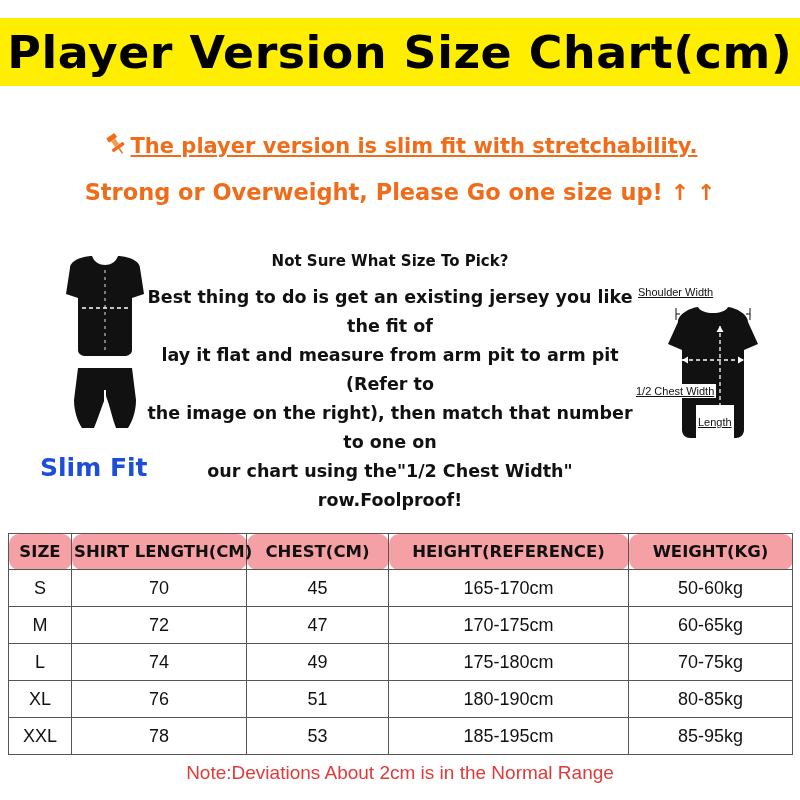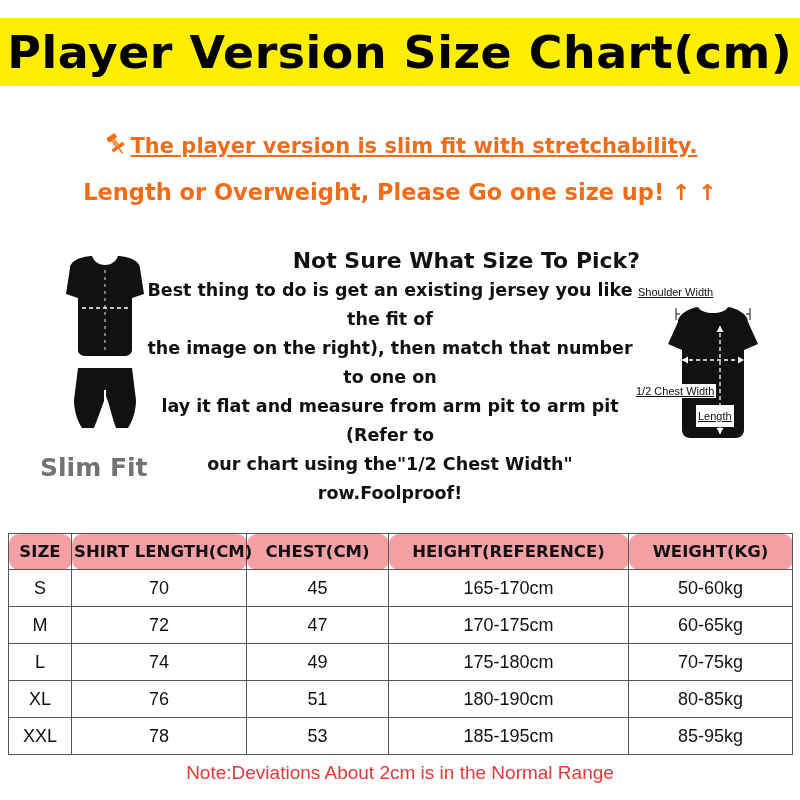--- a/index.html
+++ b/index.html
@@ -81,36 +81,35 @@
     position: absolute;
     left: 40px; top: 12px;
     width: 130px; height: 200px;
   }
   .slim-fit {
     position: absolute;
     left: 40px; top: 215px;
     font-family: "DejaVu Sans", sans-serif;
     font-weight: bold;
     font-size: 25px;
-    color: #737373;
+    color: #1d4ed8;
   }
   .center-text {
     position: absolute;
     left: 140px; top: 8px;
     width: 500px;
     text-align: center;
     color: #111;
   }
   .center-title {
     font-family: "DejaVu Sans", sans-serif;
     font-weight: bold;
-    font-size: 22px;
+    font-size: 15px;
     line-height: 30px;
-    margin-bottom: 0;
-    text-align: right;
+    margin-bottom: 7px;
   }
   .center-body {
     font-family: "DejaVu Sans", sans-serif;
     font-weight: bold;
     font-size: 17.5px;
     line-height: 29px;
   }
   .right-figure {
     position: absolute;
     left: 640px; top: 50px;
@@ -194,21 +193,21 @@
           <g transform="rotate(-35 13 13)">
             <rect x="8" y="3" width="10" height="5" rx="1" fill="#ef6c1a"></rect>
             <rect x="10.5" y="8" width="5" height="7" fill="#f59a4e"></rect>
             <rect x="6" y="15" width="14" height="3.5" rx="1.2" fill="#ef6c1a"></rect>
             <rect x="12.3" y="18.5" width="1.4" height="6" fill="#ef6c1a"></rect>
           </g>
         </svg>
       </span><span>The player version is slim fit with stretchability.</span>
     </div>
     <div class="notice-line2">
-      <span>Length or Overweight, Please Go one size up!</span>
+      <span>Strong or Overweight, Please Go one size up!</span>
       <span class="arrow-up">↑</span>
       <span class="arrow-up">↑</span>
     </div>
   </div>
 
   <div class="mid">
 
     <div class="left-figure">
       <svg width="130" height="200" viewBox="0 0 130 200">
 
@@ -227,22 +226,22 @@
                  C62 156 58 168 54 178 L42 178
                  C38 172 34 162 34 150 Z" fill="#111111"></path>
         <path d="M65 140 L65 178" stroke="#ffffff" stroke-width="2"></path>
       </svg>
     </div>
     <div class="slim-fit">Slim Fit</div>
 
     <div class="center-text">
       <div class="center-title">Not Sure What Size To Pick?</div>
       <div class="center-body">Best thing to do is get an existing jersey you like the fit of</div>
+      <div class="center-body">lay it flat and measure from arm pit to arm pit (Refer to</div>
       <div class="center-body">the image on the right), then match that number to one on</div>
-      <div class="center-body">lay it flat and measure from arm pit to arm pit (Refer to</div>
       <div class="center-body">our chart using the"1/2 Chest Width" row.Foolproof!</div>
     </div>
 
     <div class="right-figure">
       <svg width="150" height="190" viewBox="0 0 150 190">
 
         <path d="M38 34 C38 26 50 20 58 19 C62 27 84 27 88 19
                  C96 20 108 26 108 34 L118 56 L104 62 L104 142
                  C104 147 100 150 96 150 L50 150 C46 150 42 147 42 142
                  L42 62 L28 56 Z" fill="#111111"></path>
@@ -254,21 +253,21 @@
         <line x1="42" y1="72" x2="104" y2="72" stroke="#ffffff" stroke-width="1.3" stroke-dasharray="4 3"></line>
         <polygon points="42,72 48,68.5 48,75.5" fill="#ffffff"></polygon>
         <polygon points="104,72 98,68.5 98,75.5" fill="#ffffff"></polygon>
 
         <line x1="80" y1="38" x2="80" y2="146" stroke="#ffffff" stroke-width="1.3" stroke-dasharray="4 3"></line>
         <polygon points="80,38 76.5,44 83.5,44" fill="#ffffff"></polygon>
         <polygon points="80,146 76.5,140 83.5,140" fill="#ffffff"></polygon>
       </svg>
       <div class="rf-label" style="left:-2px; top:-2px;">Shoulder Width</div>
       <div class="rf-label" style="left:-6px; top:64px; background:#ffffff; padding:1px 2px;margin-top:32px;">1/2 Chest Width</div>
-      <div class="rf-label" style="left:56px; top:117px; background:#ffffff; padding:5px 2px;">Length</div>
+      <div class="rf-label" style="left:56px; top:117px; background:#ffffff; padding:11px 2px;">Length</div>
     </div>
   </div>
 
   <div class="table-wrap">
     <table class="size-table">
       <colgroup>
         <col class="c-size">
           <col class="c-length">
           <col class="c-chest">
           <col class="c-height">

